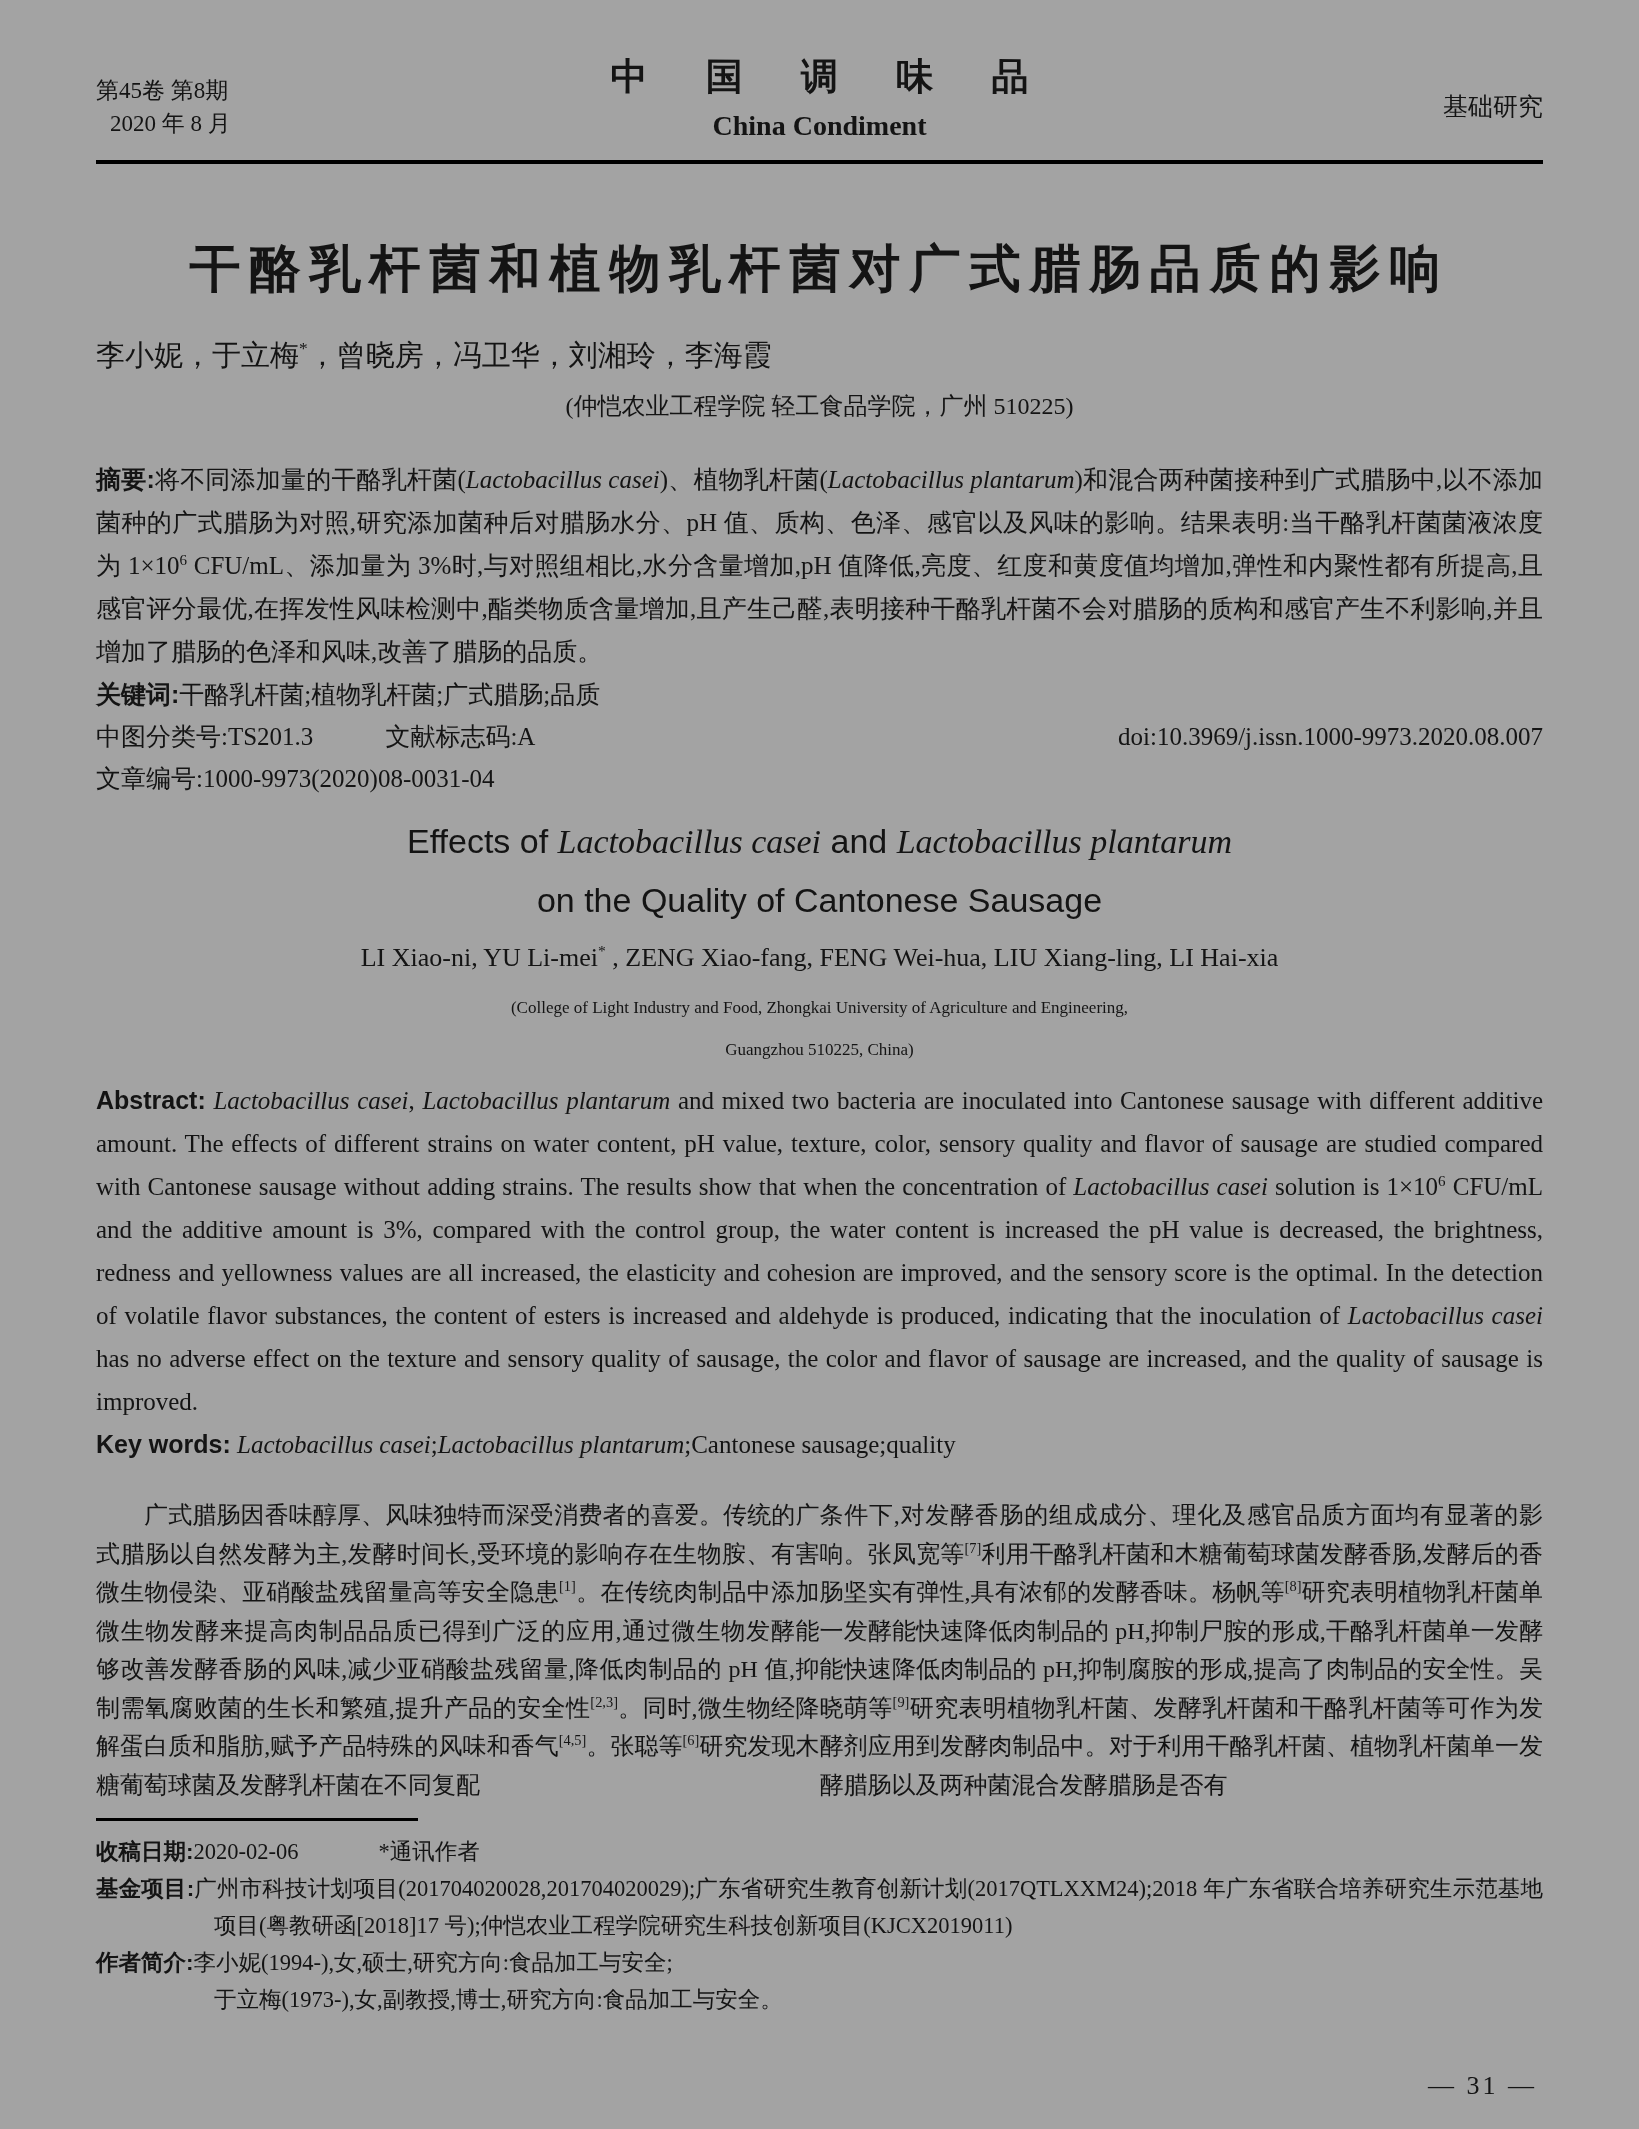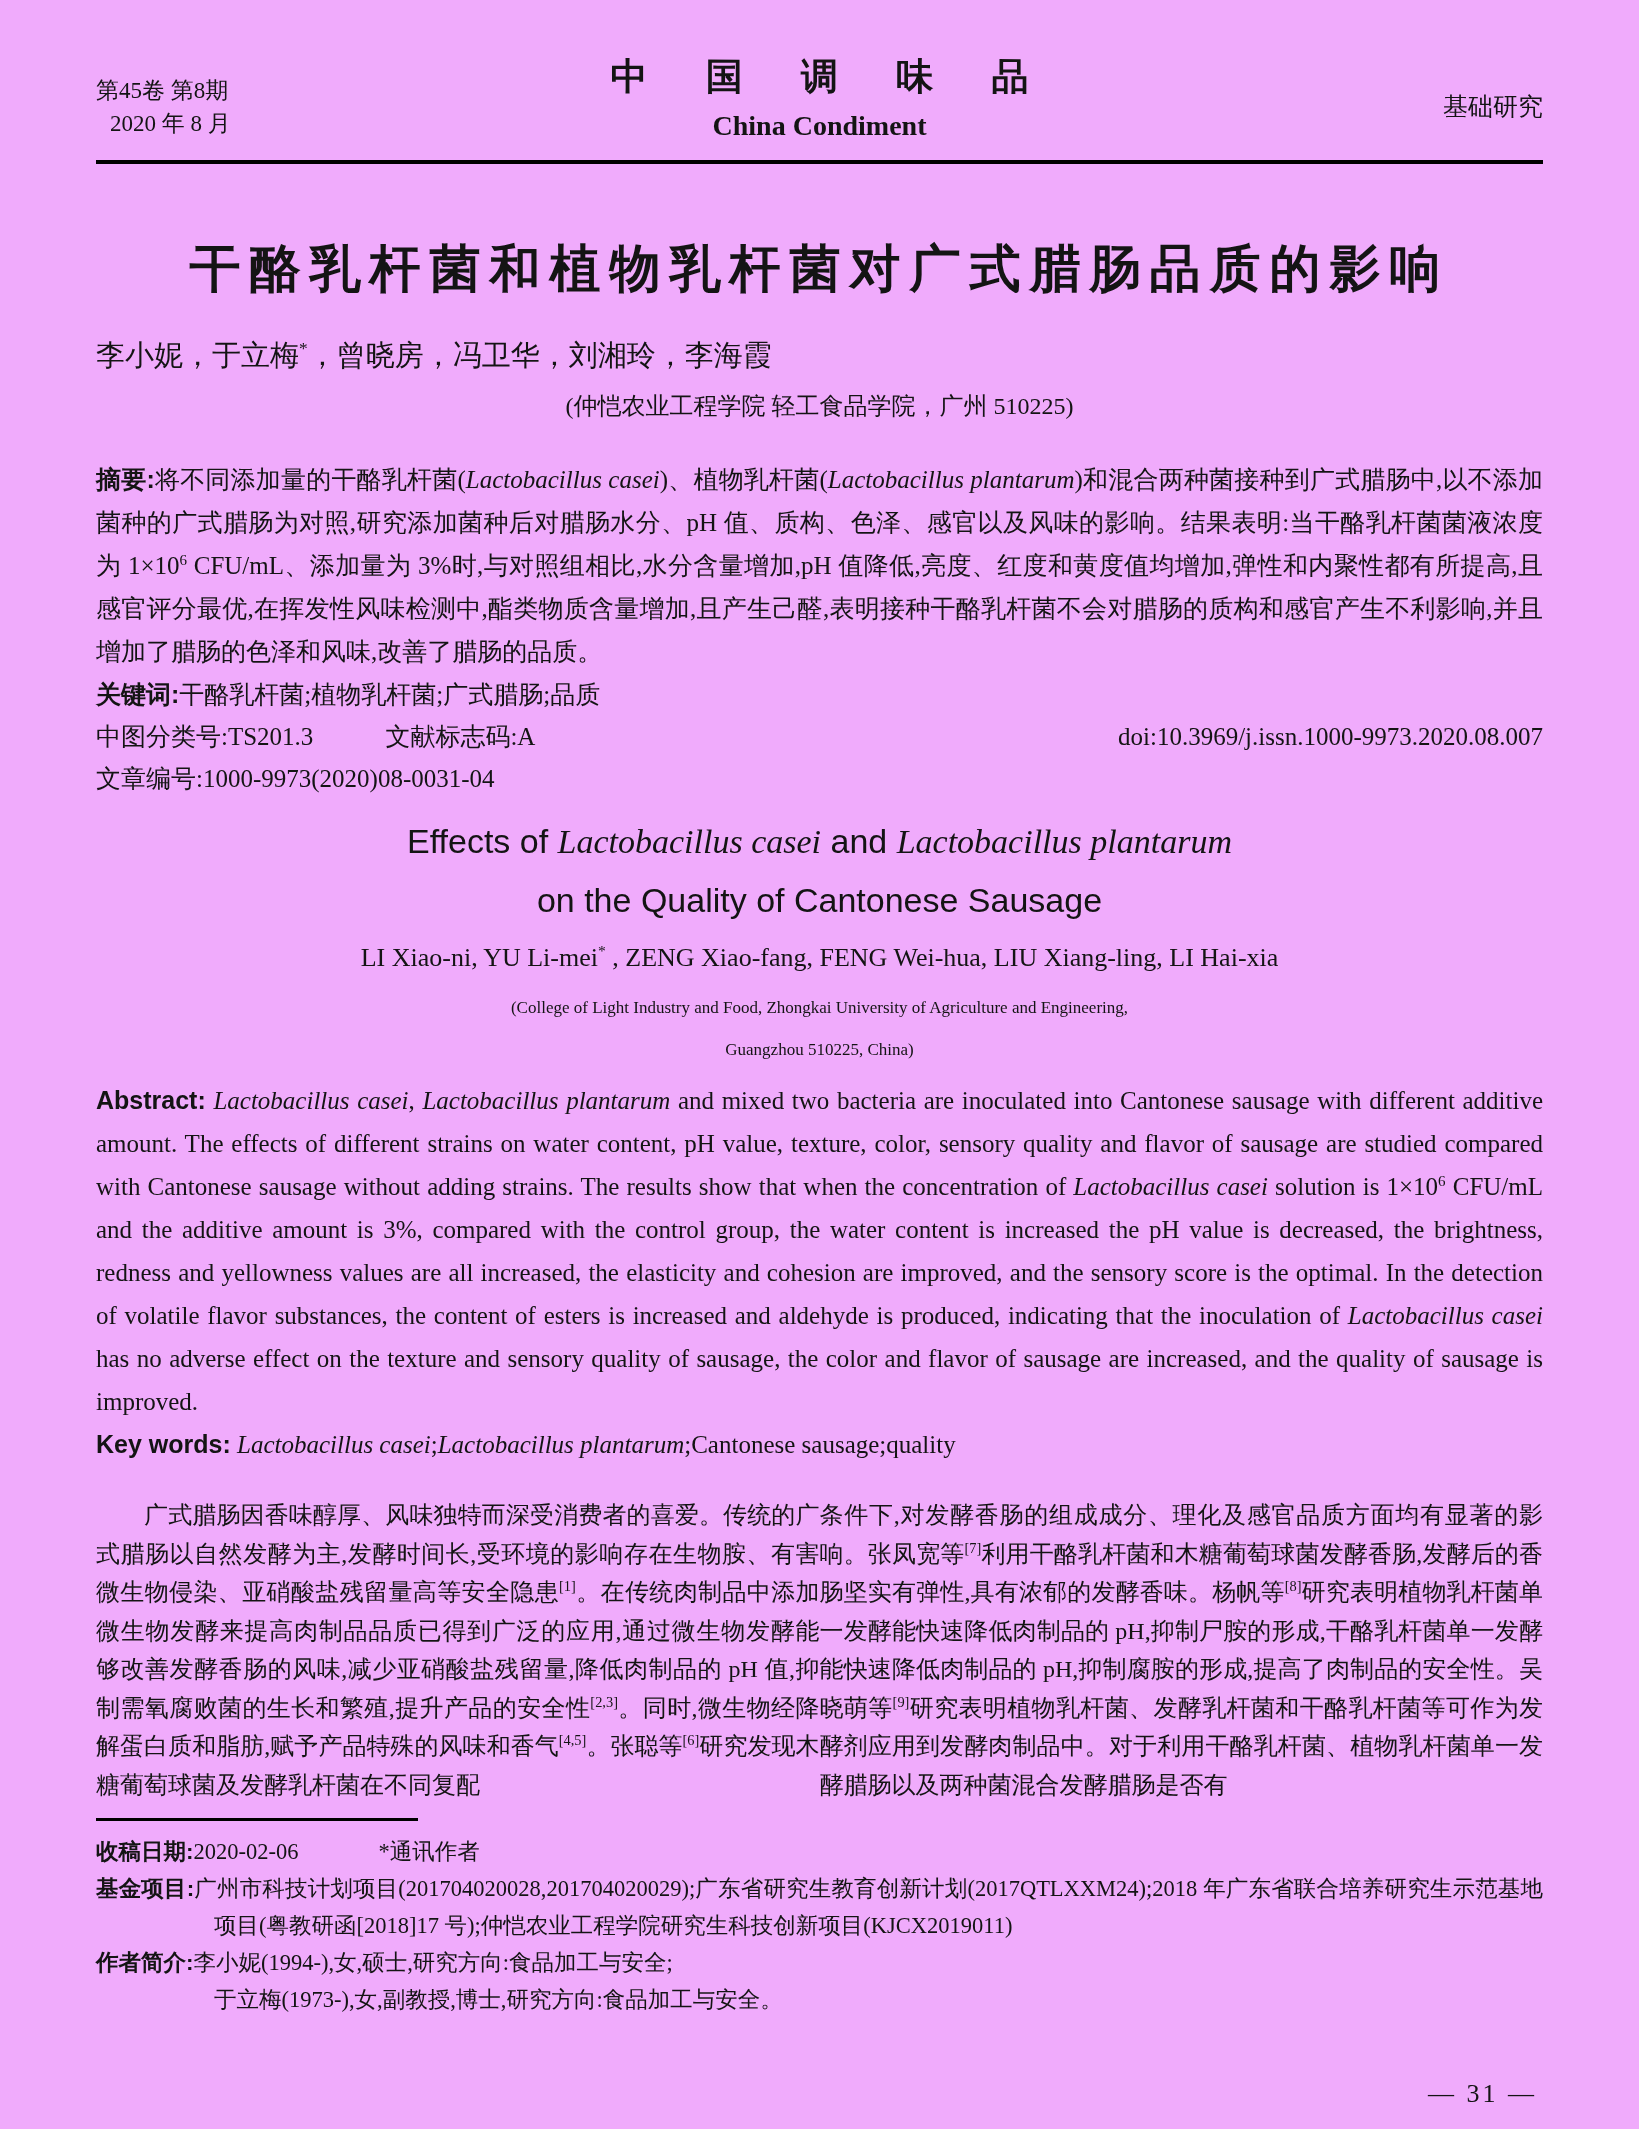--- a/index.html
+++ b/index.html
@@ -1,17 +1,17 @@
 <!DOCTYPE html>
 <html lang="zh"><head>
 <meta charset="utf-8">
 <style>
   html,body{margin:0;padding:0;background:#d8d8d8;}
   .page{
-    width:1639px;height:2129px;margin:0 auto;background:#f0abfc;color:#141414;
+    width:1639px;height:2129px;margin:0 auto;background:#a3a3a3;color:#141414;
     font-family:"Liberation Serif","DejaVu Serif",serif;
     box-sizing:border-box;padding:52px 96px 0;position:relative;overflow:hidden;
   }
   
   .page-header{display:grid;grid-template-columns:1fr auto 1fr;align-items:start;}
   .hdr-left{font-size:23px;line-height:33px;margin-top:22px;}
   .hdr-left .date{padding-left:14px;}
   .hdr-center{text-align:center;}
   .jcn{font-family:"Liberation Sans","DejaVu Sans",sans-serif;font-weight:bold;
        font-size:37px;letter-spacing:24px;margin-right:-24px;}
@@ -46,21 +46,21 @@
   .col{flex:1;font-size:24px;line-height:38.5px;text-align:justify;}
   .par-indent{text-indent:2em;}
   .col p{margin:0;}
   
   .fn-rule{width:322px;height:3px;background:#000;margin-top:14px;}
   .fns{margin-top:12px;font-size:22.5px;line-height:37px;}
   .fn-row{display:flex;}
   .fn-corr{margin-left:80px;}
   .fn-hang{padding-left:118px;text-indent:-118px;text-align:justify;}
   .fn-cont{padding-left:118px;}
-  .page-no{position:absolute;right:102px;bottom:20px;font-size:26px;letter-spacing:3px;}
+  .page-no{position:absolute;right:102px;bottom:28px;font-size:26px;letter-spacing:3px;}
 </style>
 </head>
 <body>
 
 <div class="page">
 
   <header class="page-header">
     <div class="hdr-left">
       <div>第45卷 第8期</div>
       <div class="date">2020 年 8 月</div>

